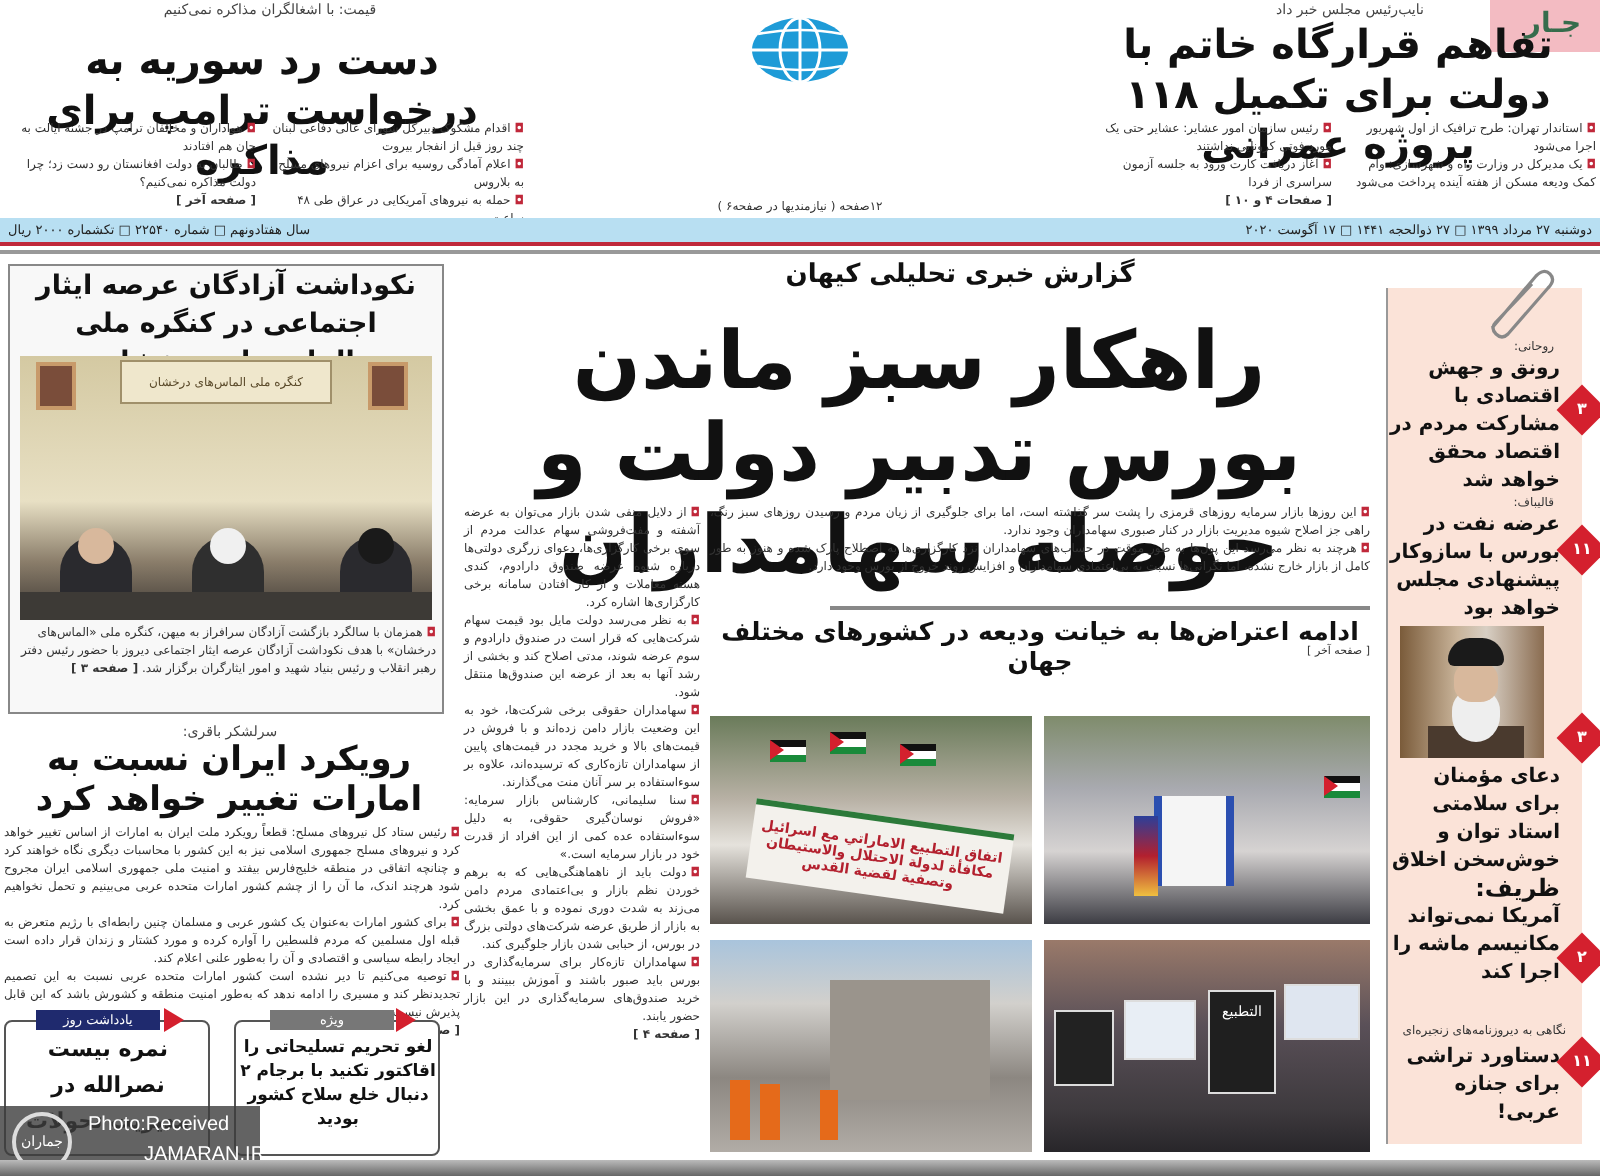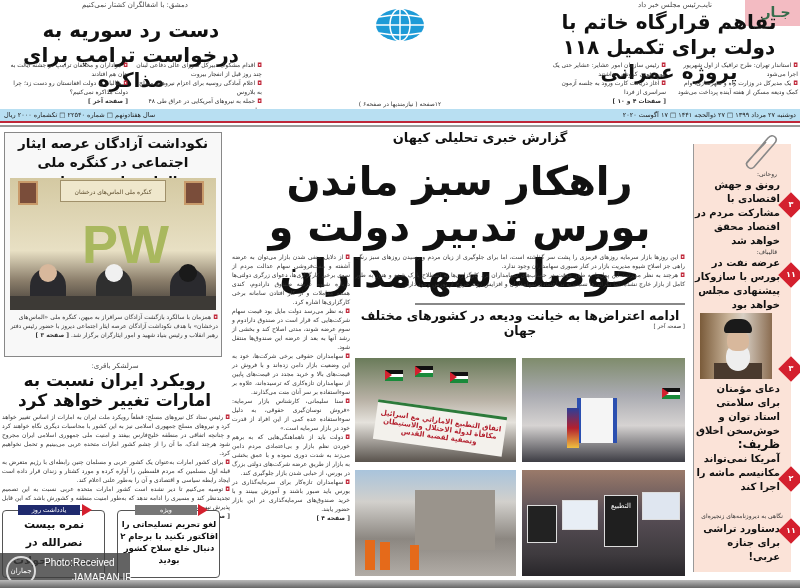--- a/index.html
+++ b/index.html
@@ -98,21 +98,21 @@
   #r-turban { position: absolute; left: 24px; top: 6px; width: 28px; height: 14px; border-radius: 14px 14px 4px 4px; background: #1a1a1a; }
   #r-face { position: absolute; left: 27px; top: 18px; width: 22px; height: 20px; border-radius: 40%; background: #d8b89c; }
   #r-beard { position: absolute; left: 26px; top: 32px; width: 24px; height: 26px; border-radius: 40% 40% 50% 50%; background: #eee; }
   #r-robe { position: absolute; left: 14px; top: 50px; width: 48px; height: 20px; background: #4a3a2e; }
 
   #footer-line { left: 0; top: 580px; width: 800px; height: 8px; background: linear-gradient(#bbb, #666); }
 </style>
 </head>
 <body>
 
-<div class="abs kicker" id="tl-kicker">دمشق: با اشغالگران کشتار نمی‌کنیم</div>
+<div class="abs kicker" id="tl-kicker">قیمت: با اشغالگران مذاکره نمی‌کنیم</div>
 <div class="abs" id="tl-headline">دست رد سوریه به درخواست ترامپ برای مذاکره</div>
 <div class="abs" id="tl-bullets">
   <div class="col">
     <div class="small bul">اقدام مشکوک دبیرکل شورای عالی دفاعی لبنان چند روز قبل از انفجار بیروت</div>
     <div class="small bul">اعلام آمادگی روسیه برای اعزام نیروهای مسلح به بلاروس</div>
     <div class="small bul">حمله به نیروهای آمریکایی در عراق طی ۴۸ ساعت</div>
   </div>
   <div class="col">
     <div class="small bul">هواداران و مخالفان ترامپ در جشنه ایالت به جان هم افتادند</div>
     <div class="small bul">طالبان به دولت افغانستان رو دست زد؛ چرا دولت مذاکره نمی‌کنیم؟</div>
@@ -152,21 +152,20 @@
   <span>سال هفتادونهم □ شماره ۲۲۵۴۰ □ تکشماره ۲۰۰۰ ریال</span>
 </div>
 <div class="abs" id="datebar-shadow"></div>
 
 <div class="abs" id="left-box"></div>
 <div class="abs" id="left-headline">نکوداشت آزادگان عرصه ایثار اجتماعی در کنگره ملی «الماس‌های درخشان»</div>
 <div class="abs" id="left-photo">
   <div class="portrait" style="left:8px"></div>
   <div class="portrait" style="left:174px"></div>
   <div style="position:absolute;left:50px;top:2px;width:106px;height:22px;border:1px solid #a0906a;background:#efe7cc;font-size:6px;text-align:center;line-height:22px;color:#5a4a2a">کنگره ملی الماس‌های درخشان</div>
-  <div id="pw">PW</div>
   <div class="person" style="left:20px"></div>
   <div class="face" style="left:29px"></div>
   <div class="person" style="left:86px;background:#2f2f2f"></div>
   <div class="face" style="left:95px;background:#f0f0f0"></div>
   <div class="person" style="left:160px"></div>
   <div class="face" style="left:169px;background:#1a1a1a"></div>
   <div id="left-table"></div>
 </div>
 <div class="abs small" id="left-caption">
   <span class="bul">همزمان با سالگرد بازگشت آزادگان سرافراز به میهن، کنگره ملی «الماس‌های درخشان» با هدف نکوداشت آزادگان عرصه ایثار اجتماعی دیروز با حضور رئیس دفتر رهبر انقلاب و رئیس بنیاد شهید و امور ایثارگران برگزار شد.</span>

